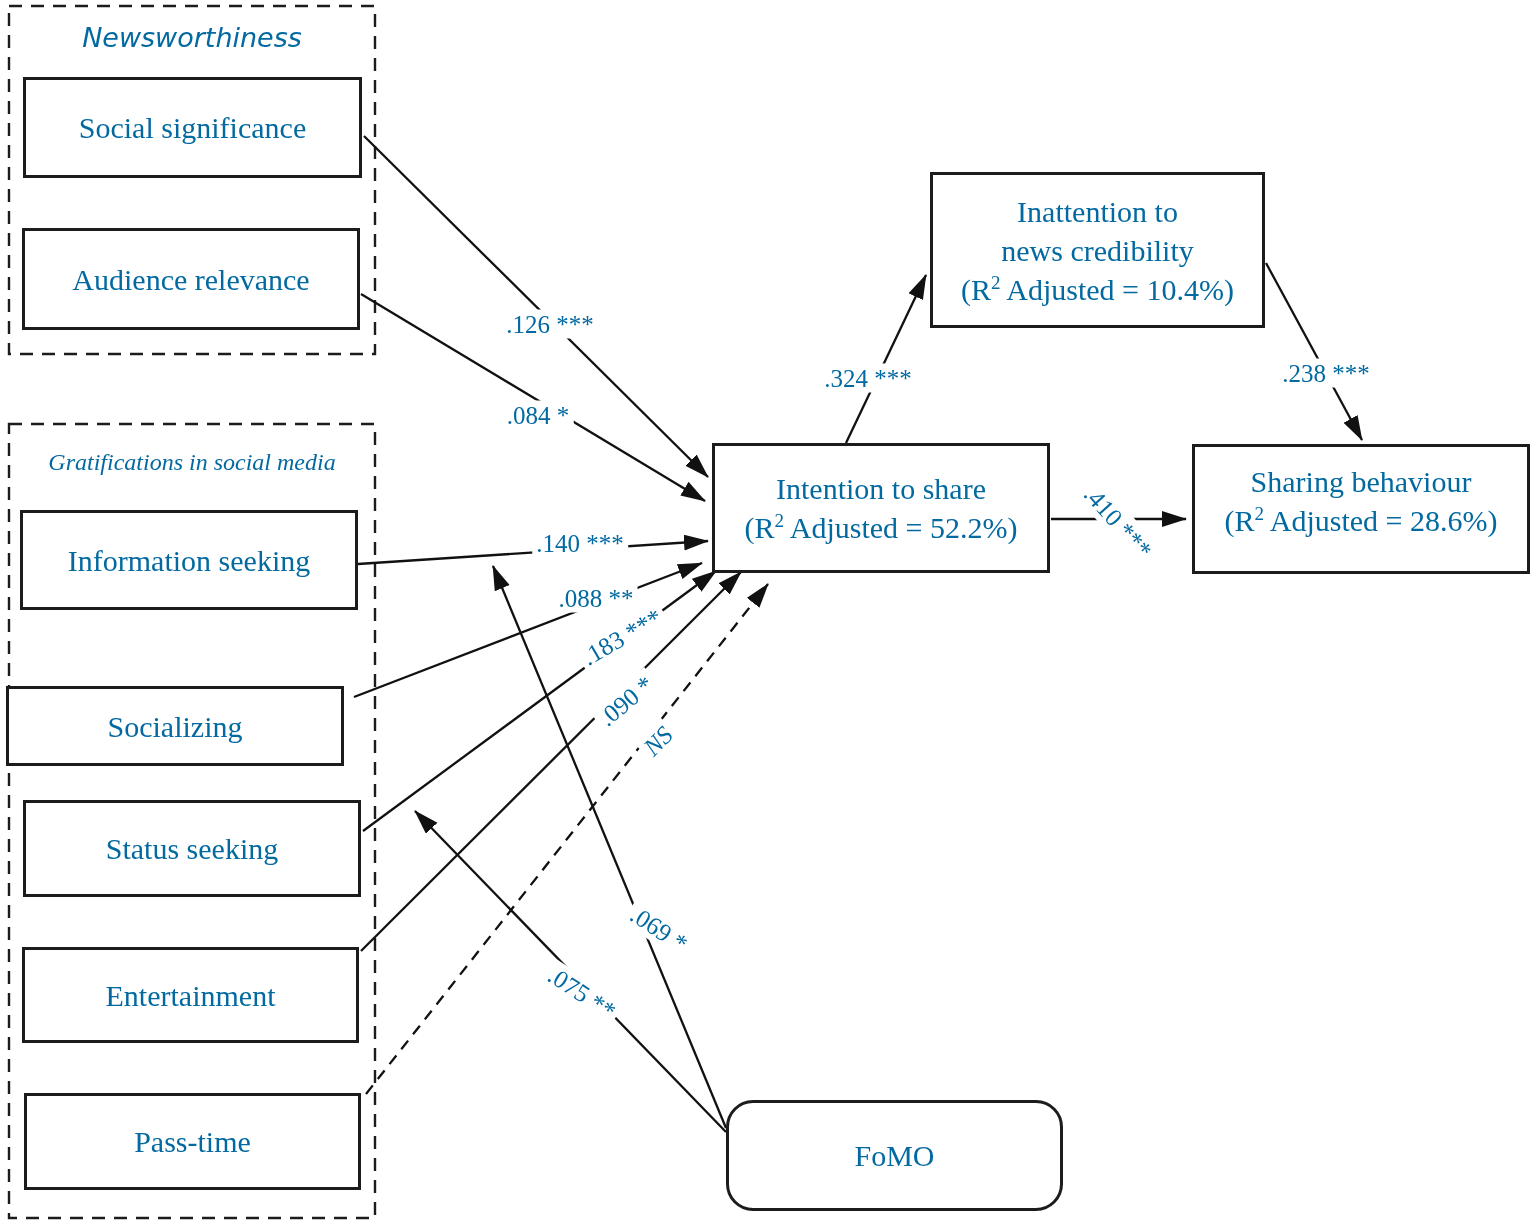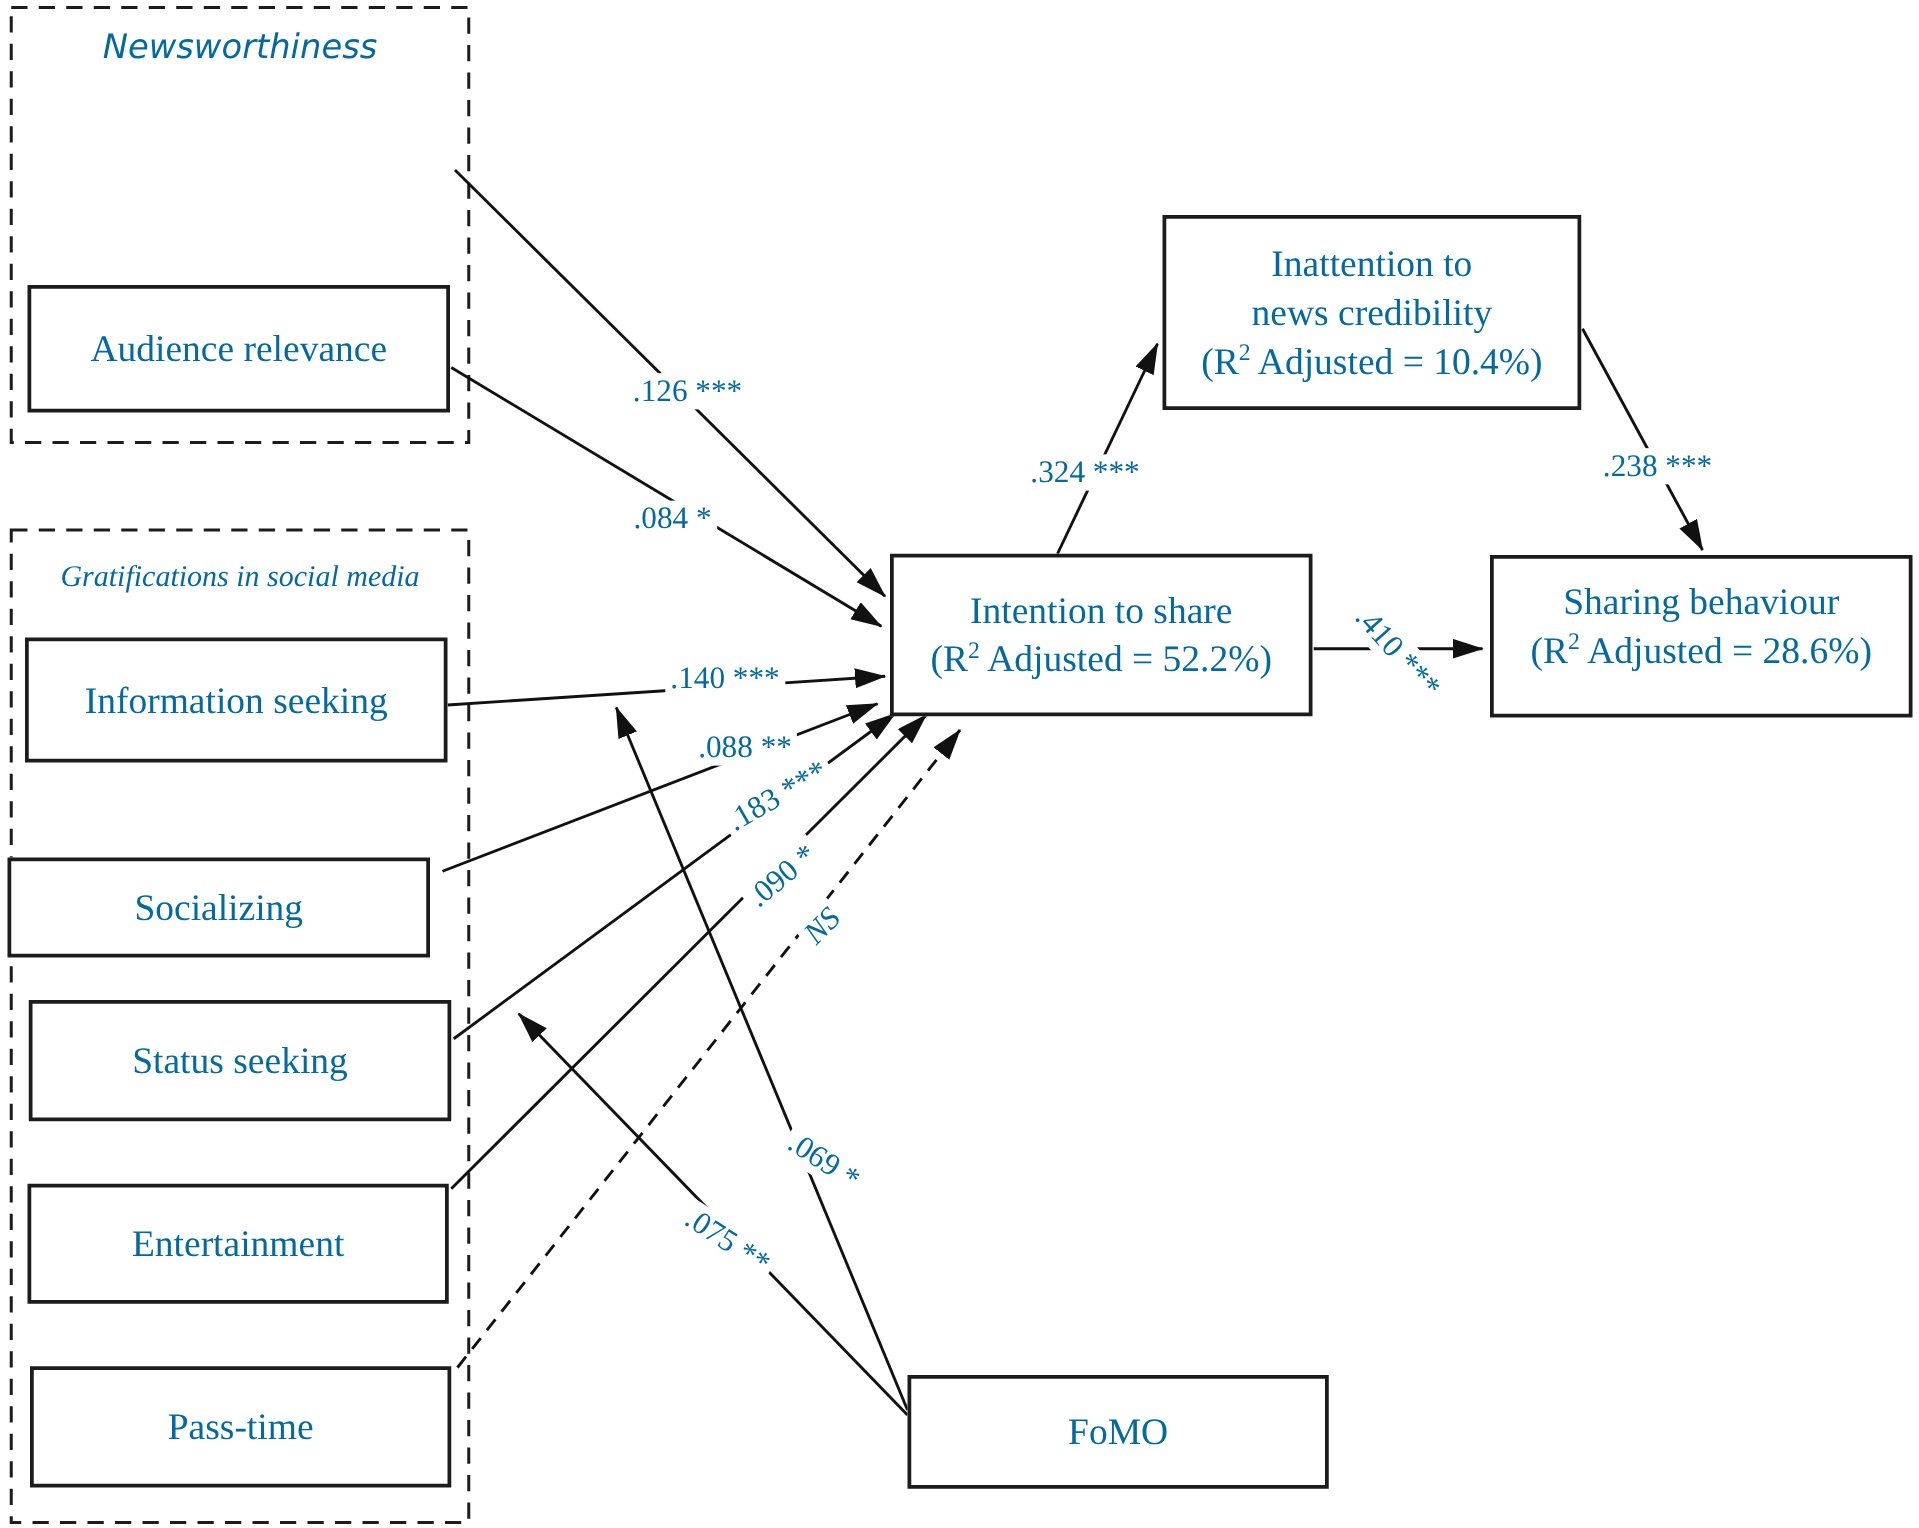--- a/index.html
+++ b/index.html
@@ -67,55 +67,58 @@
       <line x1="361" y1="951" x2="741" y2="572" stroke="#111" stroke-width="2.3" marker-end="url(#arrow)"></line>
       <line x1="366" y1="1094" x2="768" y2="584" stroke="#111" stroke-width="2.3" stroke-dasharray="11 8" marker-end="url(#arrow)"></line>
       <line x1="726" y1="1128" x2="493" y2="566" stroke="#111" stroke-width="2.3" marker-end="url(#arrow)"></line>
       <line x1="726" y1="1132" x2="415" y2="811" stroke="#111" stroke-width="2.3" marker-end="url(#arrow)"></line>
       <line x1="846" y1="443" x2="926" y2="275" stroke="#111" stroke-width="2.3" marker-end="url(#arrow)"></line>
       <line x1="1266" y1="263" x2="1362" y2="440" stroke="#111" stroke-width="2.3" marker-end="url(#arrow)"></line>
       <line x1="1051" y1="519" x2="1186" y2="519" stroke="#111" stroke-width="2.3" marker-end="url(#arrow)"></line>
     </svg>
 <div class="group-title sans" style="left: 9px; top: 22px; width: 366px;">Newsworthiness</div>
     <div class="group-title serif" style="left: 9px; top: 449px; width: 366px;">Gratifications in social media</div>
+    <div class="node" style="left: 23px; top: 77px; width: 339px; height: 101px;">
+      <div>Social significance</div>
+    </div>
     <div class="node" style="left: 22px; top: 228px; width: 338px; height: 102px;">
       <div>Audience relevance</div>
     </div>
     <div class="node" style="left: 20px; top: 510px; width: 338px; height: 100px;">
       <div>Information seeking</div>
     </div>
     <div class="node" style="left: 6px; top: 658px; width: 338px; height: 80px; margin-top: 28px;">
       <div>Socializing</div>
     </div>
     <div class="node" style="left: 23px; top: 800px; width: 338px; height: 97px;">
       <div>Status seeking</div>
     </div>
     <div class="node" style="left: 22px; top: 947px; width: 337px; height: 96px;">
       <div>Entertainment</div>
     </div>
     <div class="node" style="left: 24px; top: 1093px; width: 337px; height: 97px;">
       <div>Pass-time</div>
     </div>
-    <div class="node" style="left: 726px; top: 1100px; width: 337px; height: 91px;">
+    <div class="node" style="left: 726px; top: 1100px; width: 337px; height: 111px; border-radius: 27px;">
       <div>FoMO</div>
     </div>
     <div class="node" style="left: 712px; top: 443px; width: 338px; height: 130px; ">
       <div>Intention to share</div>
       <div><span>(R</span><sup>2</sup><span> Adjusted = 52.2%)</span></div>
     </div>
     <div class="node" style="left: 930px; top: 172px; width: 335px; height: 156px;">
       <div>Inattention to</div>
       <div>news credibility</div>
       <div><span>(R</span><sup>2</sup><span> Adjusted = 10.4%)</span></div>
     </div>
     <div class="node" style="left: 1192px; top: 444px; width: 338px; height: 130px; padding-bottom: 16px;">
       <div>Sharing behaviour</div>
       <div><span>(R</span><sup>2</sup><span> Adjusted = 28.6%)</span></div>
     </div>
-    <div class="edge-label" style="left: 550px; top: 313px; transform: translate(-50%, -50%) rotate(0deg);">.126 ***</div>
+    <div class="edge-label" style="left: 550px; top: 324px; transform: translate(-50%, -50%) rotate(0deg);">.126 ***</div>
     <div class="edge-label" style="left: 538px; top: 415px; transform: translate(-50%, -50%) rotate(0deg);">.084 *</div>
     <div class="edge-label" style="left: 580px; top: 543px; transform: translate(-50%, -50%) rotate(0deg);">.140 ***</div>
     <div class="edge-label" style="left: 596px; top: 598px; transform: translate(-50%, -50%) rotate(0deg);">.088 **</div>
     <div class="edge-label" style="left: 622px; top: 637px; transform: translate(-50%, -50%) rotate(-30deg);">.183 ***</div>
     <div class="edge-label" style="left: 626px; top: 701px; transform: translate(-50%, -50%) rotate(-40deg);">.090 *</div>
     <div class="edge-label italic" style="left: 658px; top: 741px; transform: translate(-50%, -50%) rotate(-45deg);">NS</div>
     <div class="edge-label" style="left: 659px; top: 929px; transform: translate(-50%, -50%) rotate(33deg);">.069 *</div>
     <div class="edge-label" style="left: 582px; top: 993px; transform: translate(-50%, -50%) rotate(33deg);">.075 **</div>
     <div class="edge-label" style="left: 868px; top: 378px; transform: translate(-50%, -50%) rotate(0deg);">.324 ***</div>
     <div class="edge-label" style="left: 1326px; top: 373px; transform: translate(-50%, -50%) rotate(0deg);">.238 ***</div>

